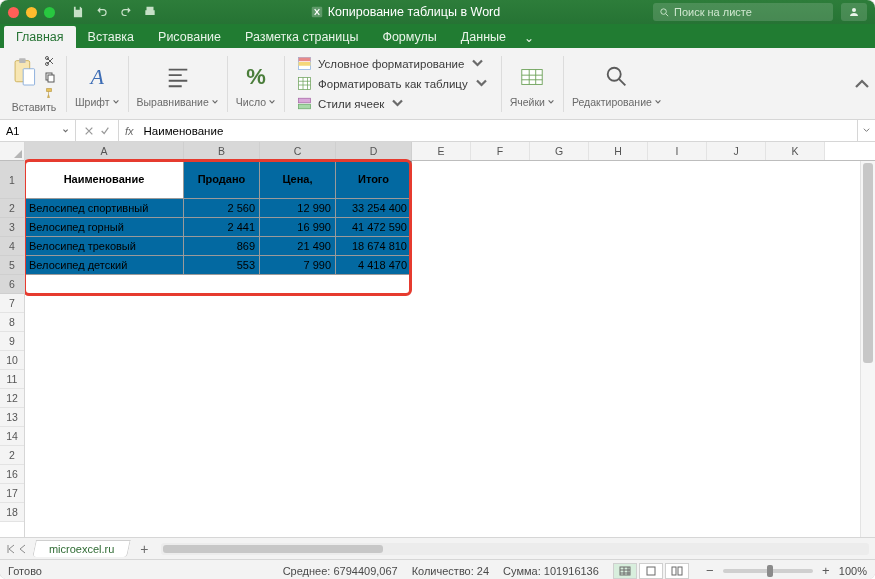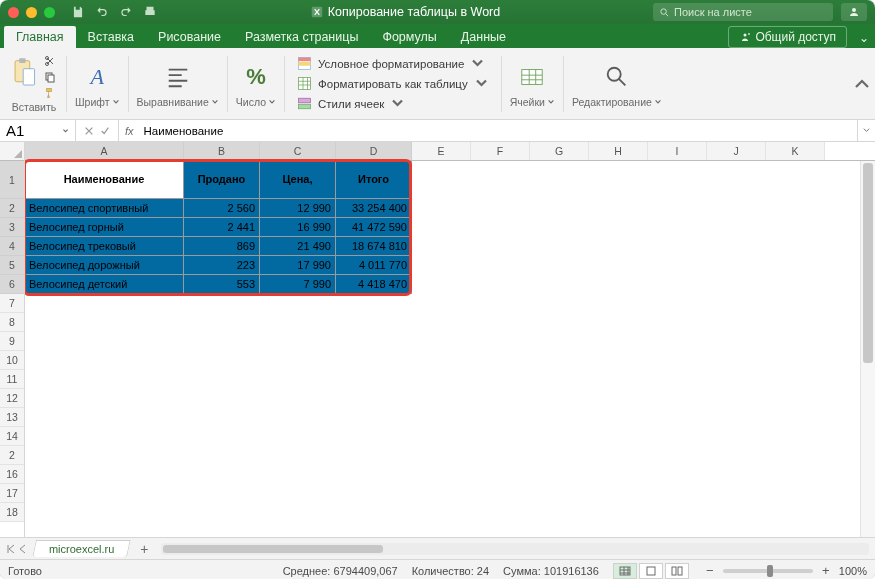--- a/index.html
+++ b/index.html
@@ -43,21 +43,21 @@
 .row-stack{display:flex;flex-direction:column;gap:3px;}
 .rbtn{display:flex;align-items:center;gap:6px;font-size:11.5px;color:#3a3a3a;padding:1px 4px;cursor:pointer;}
 .rbtn svg{width:15px;height:15px;}
 .chev{width:8px;height:8px;}
 .chev path{stroke:#6a6a6a;stroke-width:1.5;fill:none;}
 .collapse-btn{margin-left:auto; width:18px;height:18px;display:flex;align-items:center;justify-content:center;}
 
 
 .fbar { height:22px; background:#fff; border-bottom:1px solid #d6d6d6; display:flex; align-items:center; font-size:11.5px;}
 .namebox { width:76px; height:100%; border-right:1px solid #d6d6d6; display:flex; align-items:center; padding:0 6px;}
-.namebox input{border:0;outline:none;width:100%;font-size:15px;}
+.namebox input{border:0;outline:none;width:100%;font-size:11px;}
 .fx-controls{display:flex;align-items:center;gap:6px;padding:0 8px;border-right:1px solid #d6d6d6;height:100%;}
 .fx-controls svg{width:10px;height:10px;fill:#9a9a9a;}
 .fx-label{font-style:italic;color:#6a6a6a;font-size:11px;margin:0 6px;}
 .fbar input.formula{flex:1;border:0;outline:none;padding:0 4px;font-size:11.5px;}
 .fbar-expand{width:18px;display:flex;align-items:center;justify-content:center;border-left:1px solid #d6d6d6;height:100%;}
 
 
 .grid-wrap{position:relative;height:395px;background:#fff;display:flex;}
 .rowhdrs{width:25px;border-right:1px solid #d6d6d6;}
 .corner{height:19px;border-bottom:1px solid #bdbdbd;background:#f4f4f4;position:relative;}
@@ -155,28 +155,20 @@
   </div>
 </div>
 
 <div class="tabstrip">
   <div class="tab active">Главная</div>
   <div class="tab">Вставка</div>
   <div class="tab">Рисование</div>
   <div class="tab">Разметка страницы</div>
   <div class="tab">Формулы</div>
   <div class="tab">Данные</div>
-  <div class="share">
-    <svg viewBox="0 0 24 24">
-        <circle cx="12" cy="8" r="3"></circle>
-        <path d="M6 20c0-3 3-5 6-5s6 2 6 5"></path>
-        <path d="M18 6h4M20 4v4" stroke="#e9f4e9" stroke-width="1.5"></path>
-      </svg>
-    <span>Общий доступ</span>
-  </div>
   <div class="help">⌄</div>
 </div>
 
 <div class="ribbon">
   <div class="rgroup">
     <div style="display:flex;">
       <div class="paste-col">
         <div class="icon-big">
           <svg viewBox="0 0 32 36">
               <rect x="5" y="4" width="18" height="26" rx="2" fill="#f7e6b3" stroke="#c8a94b"></rect>
@@ -392,26 +384,20 @@
           <div class="cell cC num">16 990</div>
           <div class="cell cD num">41 472 590</div>
         </div>
       <div class="row">
           <div class="cell cA">Велосипед трековый</div>
           <div class="cell cB num">869</div>
           <div class="cell cC num">21 490</div>
           <div class="cell cD num">18 674 810</div>
         </div>
       <div class="row">
-          <div class="cell cA">Велосипед дорожный</div>
-          <div class="cell cB num">223</div>
-          <div class="cell cC num">17 990</div>
-          <div class="cell cD num">4 011 770</div>
-        </div>
-      <div class="row">
           <div class="cell cA">Велосипед детский</div>
           <div class="cell cB num">553</div>
           <div class="cell cC num">7 990</div>
           <div class="cell cD num">4 418 470</div>
         </div>
       <div class="red-frame" style="left:-2px;top:-2px;width:389px;height:137px;"></div>
     </div>
     <div class="vscroll">
         <div class="thumb"></div>
       </div>

